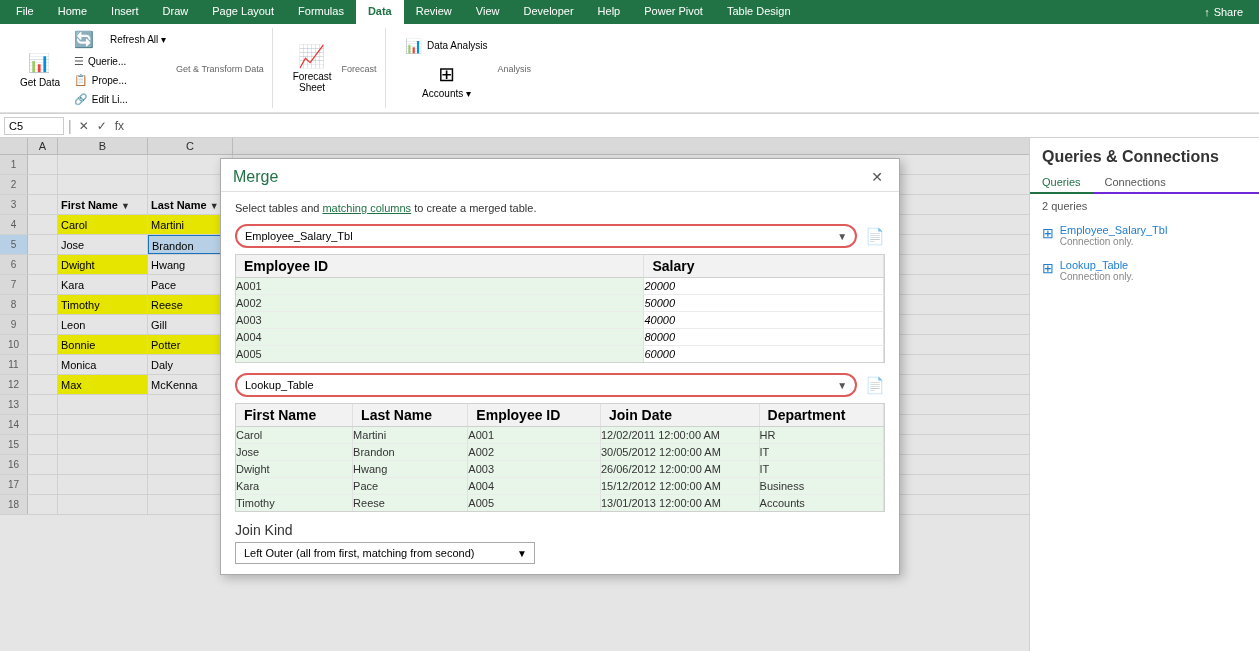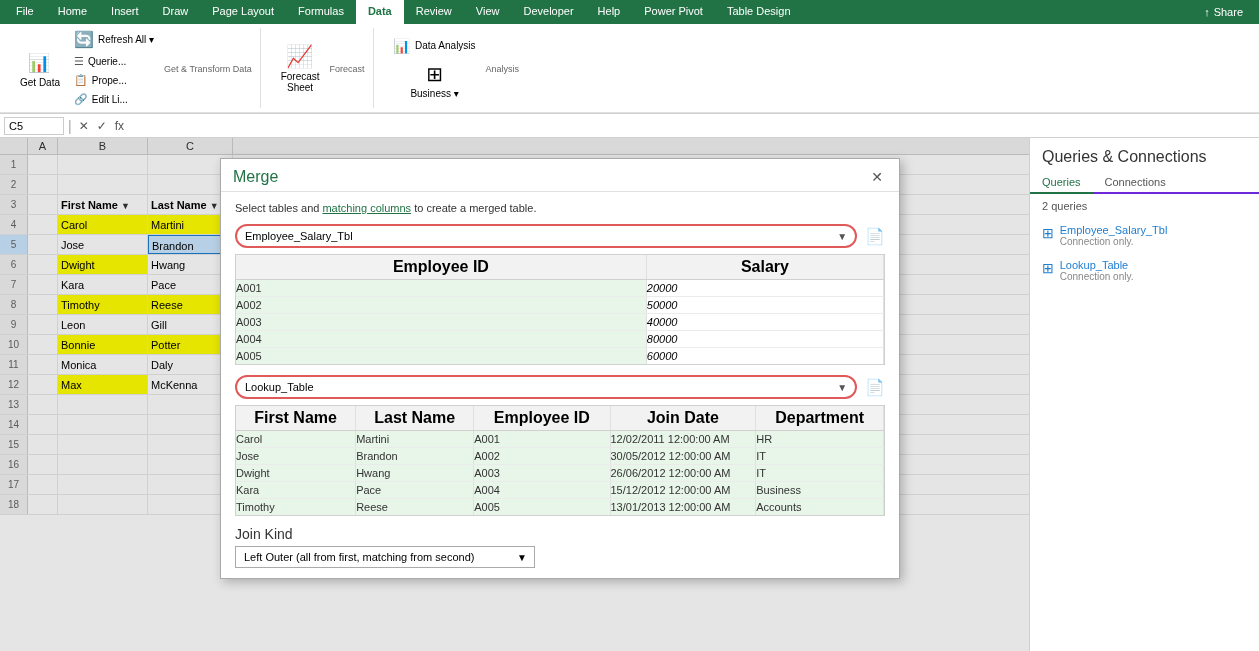--- a/index.html
+++ b/index.html
@@ -60,34 +60,34 @@
     .dialog-subtitle a { color: #217346; text-decoration: underline; }
 
     .table-selector-row { display: flex; align-items: center; gap: 8px; margin-bottom: 6px; }
     .table-select-wrap { position: relative; flex: 1; }
     .table-select { width: 100%; padding: 4px 8px; border: 2px solid #e05a5a; border-radius: 12px; font-size: 11px; appearance: none; background: #fff; cursor: pointer; outline: none; }
     .select-arrow { position: absolute; right: 10px; top: 50%; transform: translateY(-50%); font-size: 10px; color: #555; pointer-events: none; }
     .doc-icon { font-size: 16px; color: #aaa; cursor: pointer; }
 
     .data-table-wrap { border: 1px solid #d0d0d0; margin-bottom: 10px; max-height: 160px; overflow-y: auto; }
     .data-table { width: 100%; border-collapse: collapse; }
-    .data-table th { background: #f2f2f2; border-bottom: 1px solid #d0d0d0; border-right: 1px solid #e0e0e0; padding: 3px 8px; font-size: 16px; font-weight: 600; text-align: center; }
+    .data-table th { background: #f2f2f2; border-bottom: 1px solid #d0d0d0; border-right: 1px solid #e0e0e0; padding: 3px 8px; font-size: 14px; font-weight: 600; text-align: left; }
     .data-table td { border-bottom: 1px solid #ebebeb; border-right: 1px solid #e0e0e0; padding: 2px 0; font-size: 11px; }
     .data-table td.green-cell { background: #e8f5e9; color: #333; }
     .data-table td.italic-cell { font-style: italic; }
     .data-table tr:last-child td { border-bottom: none; }
 
     .join-kind-label { font-size: 14px; color: #333; margin-bottom: 4px; font-weight: 500; }
     .join-select-wrap { position: relative; display: inline-block; }
     .join-select { padding: 4px 28px 4px 8px; border: 1px solid #aaa; font-size: 11px; appearance: none; background: #fff; cursor: pointer; min-width: 300px; }
     .join-arrow { position: absolute; right: 8px; top: 50%; transform: translateY(-50%); font-size: 10px; pointer-events: none; }
 
     
     .right-panel { width: 230px; background: #fff; border-left: 1px solid #d0d0d0; display: flex; flex-direction: column; overflow: hidden; }
-    .qc-title { font-size: 16px; font-weight: 400; padding: 10px 12px 6px; color: #333; }
+    .qc-title { font-size: 16px; font-weight: 700; padding: 10px 12px 6px; color: #333; }
     .qc-tabs { display: flex; border-bottom: 2px solid #6d28d9; }
     .qc-tab { padding: 4px 12px; font-size: 11px; cursor: pointer; color: #555; }
     .qc-tab.active { color: #217346; border-bottom: 2px solid #217346; margin-bottom: -2px; }
     .qc-count { font-size: 11px; padding: 6px 12px; color: #555; }
     .qc-item { display: flex; align-items: flex-start; padding: 6px 12px; gap: 6px; }
     .qc-item-icon { color: #1e7ed2; font-size: 14px; margin-top: 1px; }
     .qc-item-info { flex: 1; }
     .qc-item-name { font-size: 11px; color: #1e7ed2; cursor: pointer; }
     .qc-item-sub { font-size: 10px; color: #888; }
 
@@ -124,21 +124,21 @@
     <div class="ribbon-group">
       <div style="display:flex;flex-direction:column;gap:2px;">
         <div class="ribbon-btn">
           <div class="ribbon-icon-large" style="font-size:18px;color:#217346;">📊</div>
           <span style="font-size:10px;">Get Data</span>
         </div>
       </div>
       <div style="display:flex;flex-direction:column;gap:2px;">
         <div class="ribbon-btn-sm">
           <span style="font-size:16px;color:#217346;">🔄</span>
-          <span style="font-size:10px;">Refresh All ▾</span>
+          <span style="font-size:10px;margin-left:12px;">Refresh All ▾</span>
         </div>
         <div class="ribbon-btn-sm">
           <span style="font-size:11px;color:#555;">☰</span>
           <span style="font-size:10px;">Querie...</span>
         </div>
         <div class="ribbon-btn-sm">
           <span style="font-size:11px;color:#555;">📋</span>
           <span style="font-size:10px;">Prope...</span>
         </div>
         <div class="ribbon-btn-sm">
@@ -159,21 +159,21 @@
     </div>
 
     <div class="ribbon-group">
       <div style="display:flex;flex-direction:column;gap:2px;">
         <div class="ribbon-btn-sm">
           <span style="font-size:14px;">📊</span>
           <span style="font-size:10px;">Data Analysis</span>
         </div>
         <div class="ribbon-btn">
           <div class="ribbon-icon-large" style="font-size:20px;">⊞</div>
-          <span style="font-size:10px;">Business ▾</span>
+          <span style="font-size:10px;">Accounts ▾</span>
         </div>
       </div>
       <span class="ribbon-group-label">Analysis</span>
     </div>
   </div>
 </div>
 
 <div class="formula-bar">
   <input class="cell-ref" value="C5" style="">
   <span class="formula-sep">|</span>

